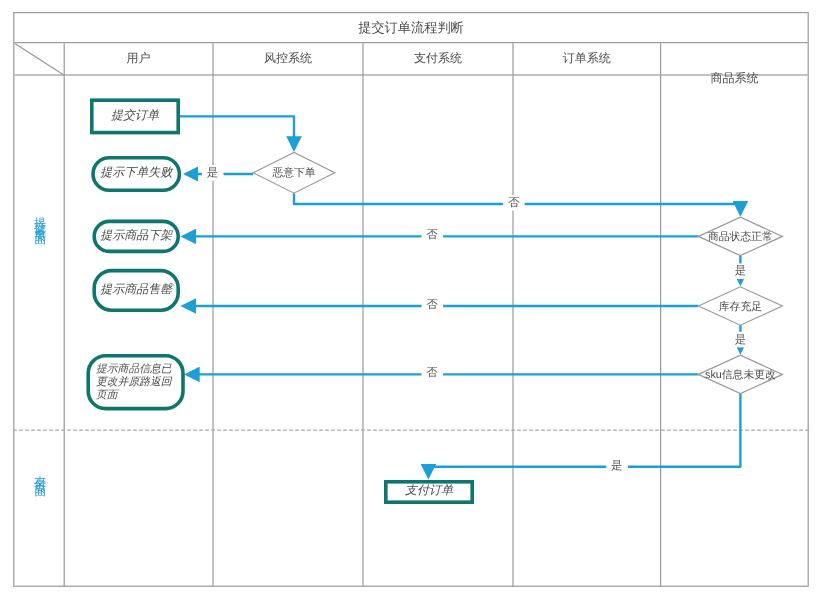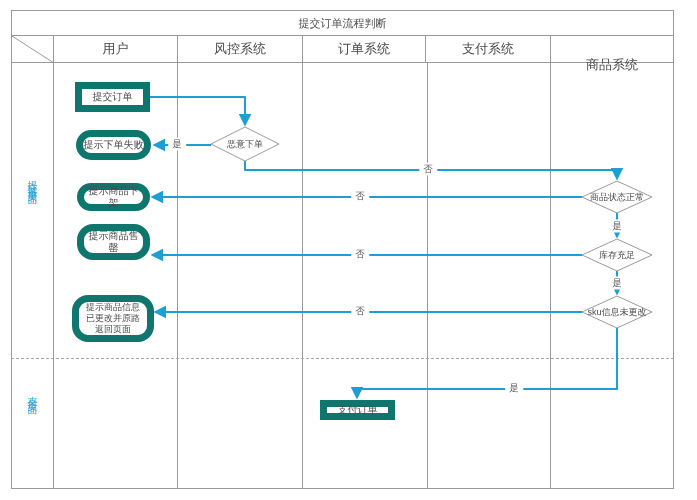--- a/index.html
+++ b/index.html
@@ -7,30 +7,30 @@
     position:relative;width:697px;height:500px;background:#ffffff;overflow:hidden;
     font-family:"Liberation Sans","DejaVu Sans",sans-serif;color:#444;
   }
   
   .frame{position:absolute;left:11px;top:10px;width:663px;height:479px;border:1px solid #9a9a9a;box-sizing:border-box;}
   .title-row{position:absolute;left:0;top:0;width:100%;height:25px;border-bottom:1px solid #9a9a9a;box-sizing:border-box;
     display:flex;align-items:center;justify-content:center;font-size:11px;color:#4a4a4a;}
   .header-row{position:absolute;left:0;top:25px;width:100%;height:27px;border-bottom:1px solid #9a9a9a;box-sizing:border-box;display:flex;}
   .corner-cell{width:42px;height:100%;border-right:1px solid #9a9a9a;box-sizing:border-box;position:relative;}
   .lane-header{height:100%;border-right:1px solid #9a9a9a;box-sizing:border-box;
-    display:flex;align-items:center;justify-content:center;font-size:13px;color:#4a4a4a;}
+    display:flex;align-items:center;justify-content:center;font-size:10px;color:#4a4a4a;}
   .lane-header:last-child{border-right:none;margin-top:16px;}
   .w1{width:124px}.w2{width:125px}.w3{width:125px}.w4{width:123px}.w5{flex:1}
   .vline{position:absolute;top:62px;height:427px;width:0;border-left:1px solid #9a9a9a;}
   .phase-divider{position:absolute;left:11px;top:358px;width:663px;height:0;border-top:1px dashed #a6a6a6;}
   .phase-label{position:absolute;left:32px;transform:translateX(-50%);writing-mode:vertical-rl;text-orientation:upright;
     letter-spacing:3px;font-size:10px;color:#2b9fd6;}
   
-  .node{position:absolute;background:#fff;border:7px solid #0f766e;box-sizing:border-box;
-    display:flex;align-items:center;justify-content:center;text-align:center;font-size:10px;color:#4a4a4a;line-height:1.25;}
+  .node{position:absolute;background:#fff;border:3px solid #0f766e;box-sizing:border-box;
+    display:flex;align-items:center;justify-content:center;font-size:10px;color:#4a4a4a;line-height:1.25;font-style:italic;}
   .stadium{border-radius:16px;}
   .small-text{font-size:9px;padding:0 5px;}
   
   svg.edges{position:absolute;left:0;top:0;}
   .edge{stroke:#1d9fd6;stroke-width:2;fill:none;stroke-linejoin:round;}
   .shape{fill:#ffffff;stroke:#9a9a9a;stroke-width:1;}
   .shape-text{font-size:9px;fill:#4a4a4a;text-anchor:middle;font-family:"Liberation Sans","DejaVu Sans",sans-serif;}
   .edge-label{position:absolute;transform:translate(-50%,-50%);background:#ffffff;padding:0 4px;font-size:9.5px;color:#555;}
 </style>
 </head>
@@ -41,22 +41,22 @@
   <div class="frame">
     <div class="title-row">提交订单流程判断</div>
     <div class="header-row">
       <div class="corner-cell">
         <svg width="42" height="27">
           <line x1="0" y1="0" x2="42" y2="27" stroke="#9a9a9a" stroke-width="1"></line>
         </svg>
       </div>
       <div class="lane-header w1">用户</div>
       <div class="lane-header w2">风控系统</div>
+      <div class="lane-header w3">支付系统</div>
       <div class="lane-header w4">订单系统</div>
-      <div class="lane-header w3">支付系统</div>
       <div class="lane-header w5">商品系统</div>
     </div>
   </div>
 
   <div class="vline" style="left:53px"></div>
   <div class="vline" style="left:177px"></div>
   <div class="vline" style="left:302px"></div>
   <div class="vline" style="left:427px"></div>
   <div class="vline" style="left:550px"></div>
 

